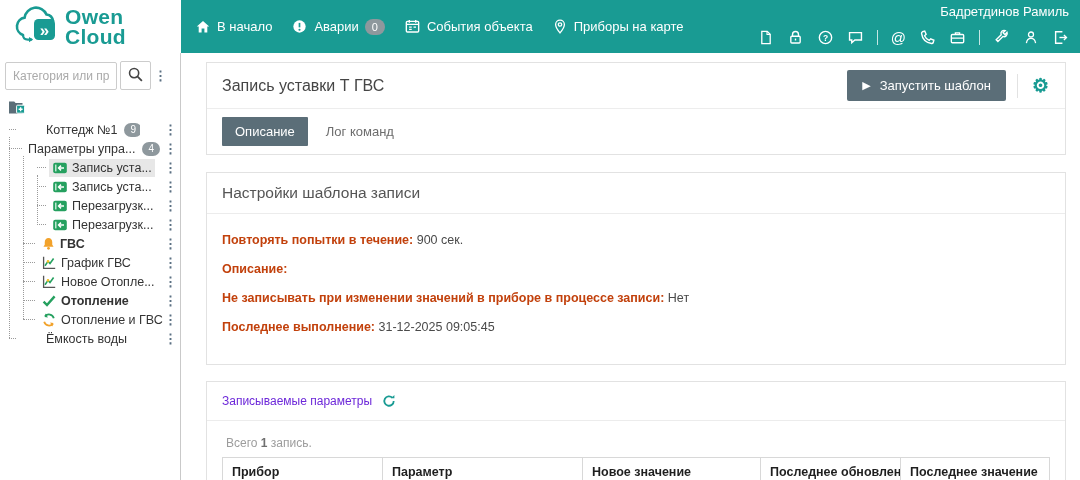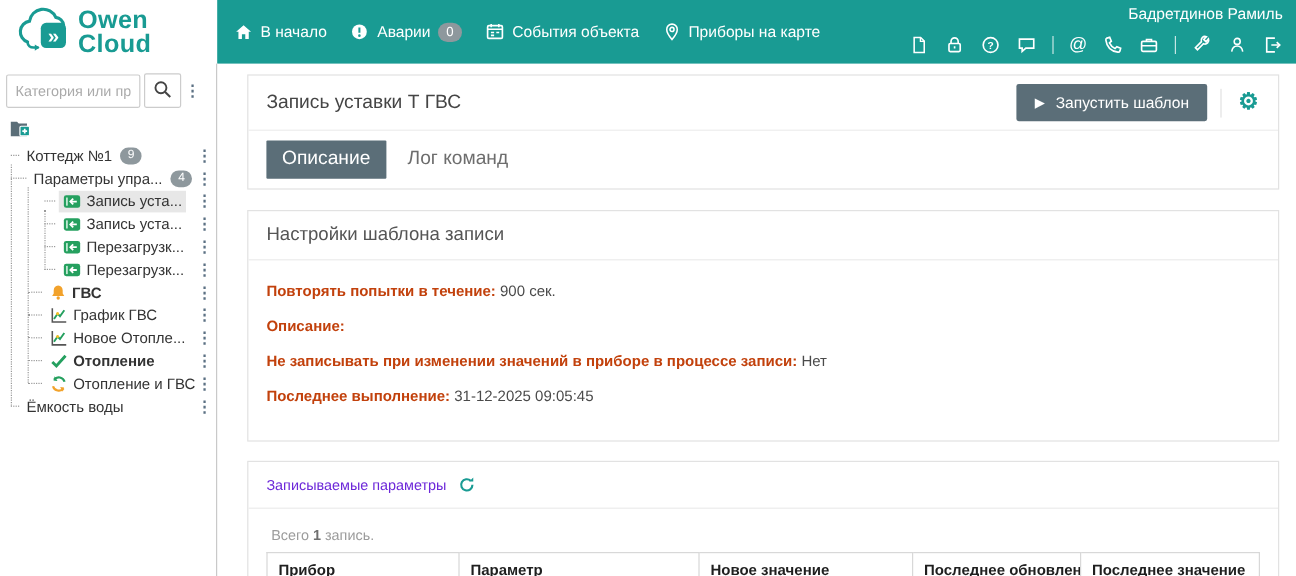--- a/index.html
+++ b/index.html
@@ -32,42 +32,42 @@
   .kebab { color:#5b7083; font-weight:bold; font-size:13px; width:13px; text-align:center; cursor:pointer; letter-spacing:0; line-height:10px; }
   .folder-row { margin:9px 0 3px 3px; height:18px; }
   
   .tree { position:relative; font-size:12.5px; margin-top:2px; }
   .guide { position:absolute; border-left:1px dotted #9a9a9a; width:0; }
   .g1 { left:4px; top:17px; height:201px; }
   .g2 { left:18px; top:36px; height:163px; }
   .g3 { left:32px; top:55px; height:50px; }
   .tree-row { display:flex; align-items:center; height:19px; position:relative; cursor:pointer; }
   .stub { border-top:1px dotted #9a9a9a; height:0; flex:none; margin-right:3px; }
-  .lvl0 { padding-left:4px; }  .lvl0 .stub { width:7px; }
+  .lvl0 { padding-left:4px;gap:24px; }  .lvl0 .stub { width:7px; }
   .lvl1 { padding-left:4px; }  .lvl1 .stub { width:13px; }
   .lvl2 { padding-left:18px; } .lvl2 .stub { width:12px; }
   .lvl3 { padding-left:32px; } .lvl3 .stub { width:9px; }
   .row-core { display:flex; align-items:center; gap:4px; padding:1px 3px; white-space:nowrap; overflow:hidden; }
   .row-core.selected { background:#e7e7e7; }
   .tree-label { white-space:nowrap; }
   .tree-label.bold { font-weight:bold; }
   .tree-row .badge { font-size:10px; padding:0 6px; margin-left:3px; }
   .tree-row .kebab { margin-left:auto; }
   .tree-icon { display:flex; flex:none; }
   
   .main { flex:1; padding:9px 14px 0 25px; background:#fff; overflow:hidden; }
   .panel { border:1px solid #e2e2e2; background:#fff; }
   .title-row { display:flex; align-items:center; padding:7px 8px 7px 15px; border-bottom:1px solid #ededed; }
   .page-title { font-size:16px; color:#454545; flex:1; }
   .run-btn { background:#5b6e78; color:#fff; border:none; border-radius:2px; padding:8px 15px; font-size:13px; display:flex; align-items:center; gap:9px; cursor:pointer; font-family:"Liberation Sans",sans-serif; }
   .run-btn .play { font-size:11px; }
   .gear-wrap { border-left:1px solid #e2e2e2; margin-left:11px; padding:2px 8px 2px 14px; cursor:pointer; display:flex; }
   .gear { color:#199b93; font-size:19px; font-weight:bold; line-height:20px; }
   .tabs-row { display:flex; padding:8px 15px; gap:5px; }
-  .tab { padding:7px 13px; font-size:16px; color:#6d6d6d; cursor:pointer; border-radius:1px; }
+  .tab { padding:7px 13px; font-size:13px; color:#6d6d6d; cursor:pointer; border-radius:1px; }
   .tab.active { background:#5b6e78; color:#fff; }
   .panel.settings { margin-top:17px; }
   .panel-header { padding:11px 15px; border-bottom:1px solid #ececec; font-size:15.5px; color:#555; display:flex; align-items:center; gap:9px; }
   .panel-header.small { font-size:12px; color:#6d28d9; padding:11px 15px; }
   .panel-body { padding:5px 15px 15px; }
   .setting-row { margin:14px 0; font-size:12.5px; line-height:1.2; }
   .setting-label { font-weight:bold; color:#c2410c; }
   .setting-value { color:#4a4a4a; }
   .panel.params { margin-top:16px; }
   .total-line { color:#9c9c9c; font-size:12px; margin:10px 4px 7px; }

